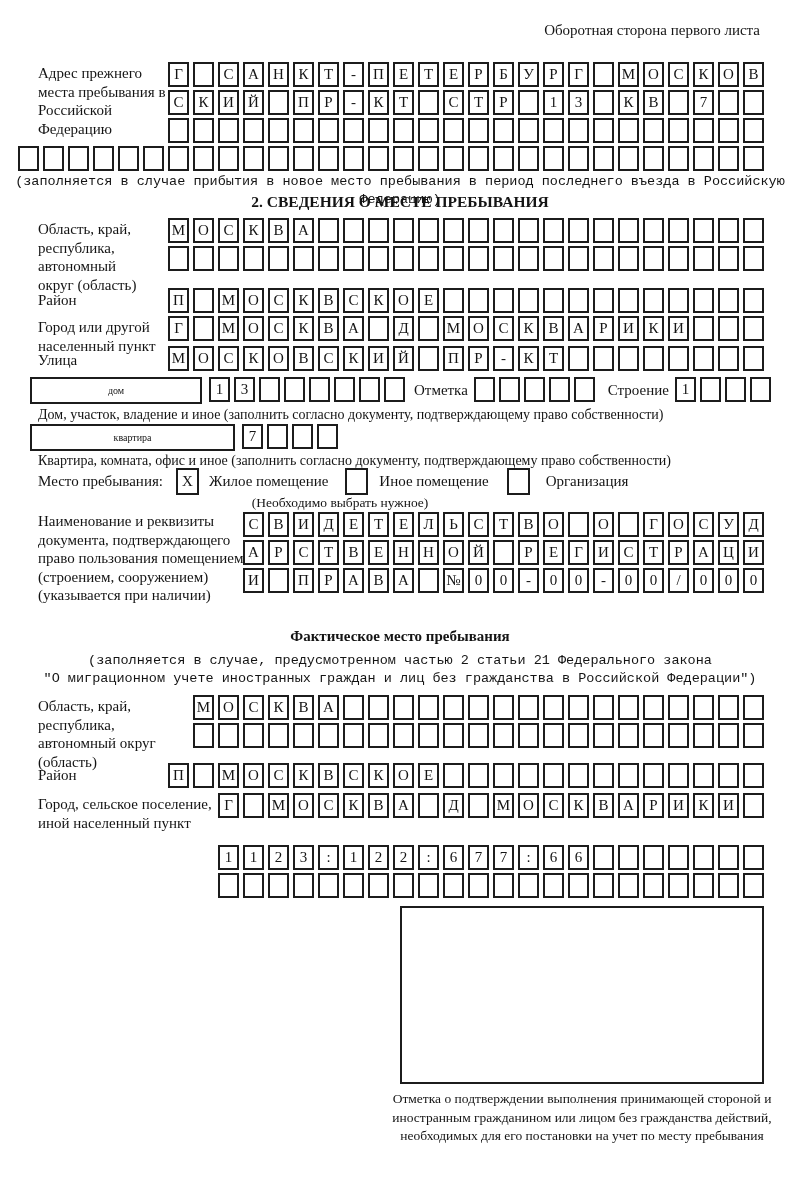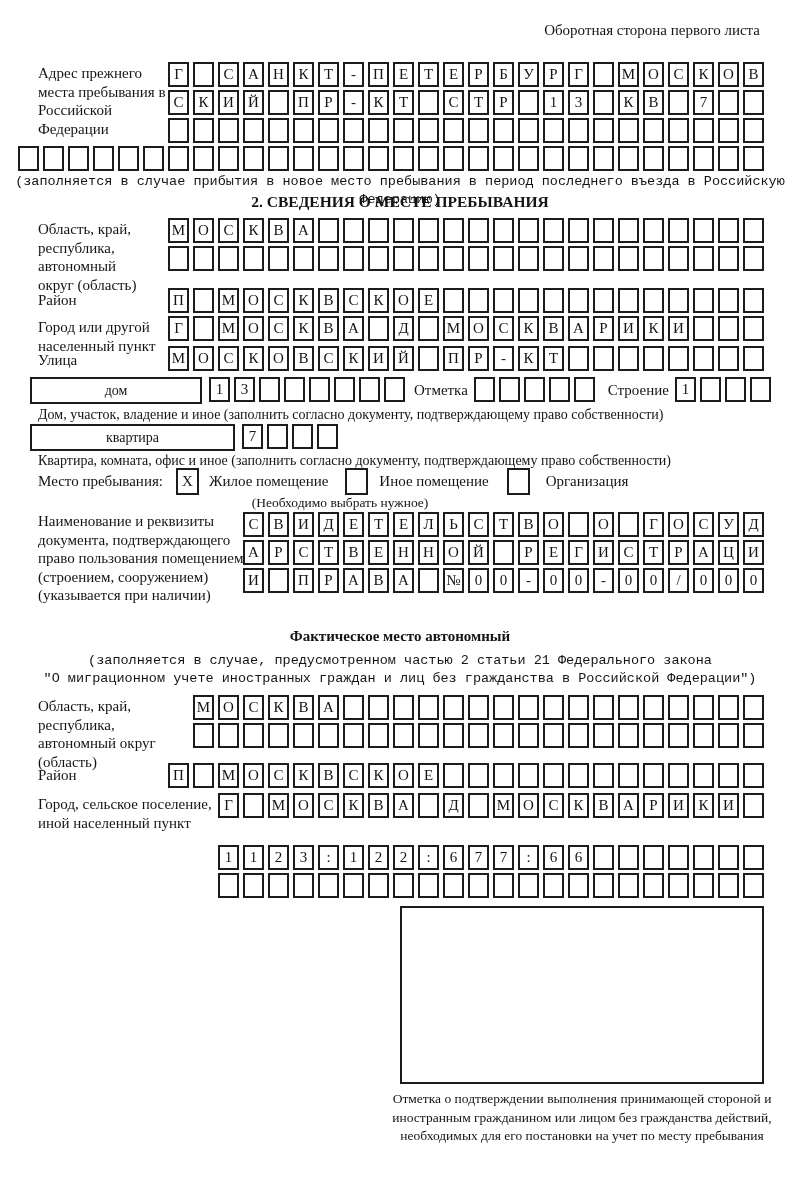--- a/index.html
+++ b/index.html
@@ -14,37 +14,37 @@
   .cell{
     box-sizing:border-box;flex:0 0 21px;width:21px;height:25px;border:2px solid #1c1c1c;
     font-size:15px;line-height:21px;text-align:center;background:#fff;
   }
   .note{position:absolute;font-size:13.5px;line-height:18px;}
   .center{left:0;width:100%;text-align:center;font-family:Liberation Mono, monospace;}
   .sec-title{position:absolute;left:0;width:100%;text-align:center;font-size:15.5px;font-weight:bold;}
   .row-flex{position:absolute;display:flex;align-items:flex-start;}
   .wide-box{
     box-sizing:border-box;height:27px;border:2px solid #1c1c1c;text-align:center;
-    font-size:14px;line-height:23px;background:#fff;
+    font-size:10px;line-height:23px;background:#fff;
   }
   .checkbox{
     box-sizing:border-box;flex:0 0 23px;width:23px;height:27px;border:2px solid #1c1c1c;
     font-size:15px;line-height:23px;text-align:center;background:#fff;
   }
   .opt-lbl{font-size:15px;line-height:27px;}
   .stamp-box{position:absolute;box-sizing:border-box;border:2px solid #1c1c1c;background:#fff;}
 </style>
 </head>
 <body>
 
 <div class="page">
 
   <div class="hdr-note">Оборотная сторона первого листа</div>
 
-  <div class="lbl" style="left:38px;top:64px;width:142px;">Адрес прежнего места пребывания в Российской Федерации</div>
+  <div class="lbl" style="left:38px;top:64px;width:142px;">Адрес прежнего места пребывания в Российской Федерацию</div>
   <div class="cells" style="top:62px;">
       <span class="cell">Г</span>
       <span class="cell"></span>
       <span class="cell">С</span>
       <span class="cell">А</span>
       <span class="cell">Н</span>
       <span class="cell">К</span>
       <span class="cell">Т</span>
       <span class="cell">-</span>
       <span class="cell">П</span>
@@ -406,21 +406,21 @@
       <span class="cell">0</span>
       <span class="cell">-</span>
       <span class="cell">0</span>
       <span class="cell">0</span>
       <span class="cell">/</span>
       <span class="cell">0</span>
       <span class="cell">0</span>
       <span class="cell">0</span>
     </div>
 
-  <div class="sec-title" style="top:628px;font-size:15px;">Фактическое место автономный</div>
+  <div class="sec-title" style="top:628px;font-size:15px;">Фактическое место пребывания</div>
   <div class="note center" style="top:652px;">(заполняется в случае, предусмотренном частью 2 статьи 21 Федерального закона</div>
   <div class="note center" style="top:670px;">"О миграционном учете иностранных граждан и лиц без гражданства в Российской Федерации")</div>
 
   <div class="lbl" style="left:38px;top:697px;width:150px;">Область, край, республика, автономный округ (область)</div>
   <div class="cells" style="top:695px;">
       <span class="cell">М</span>
       <span class="cell">О</span>
       <span class="cell">С</span>
       <span class="cell">К</span>
       <span class="cell">В</span>

